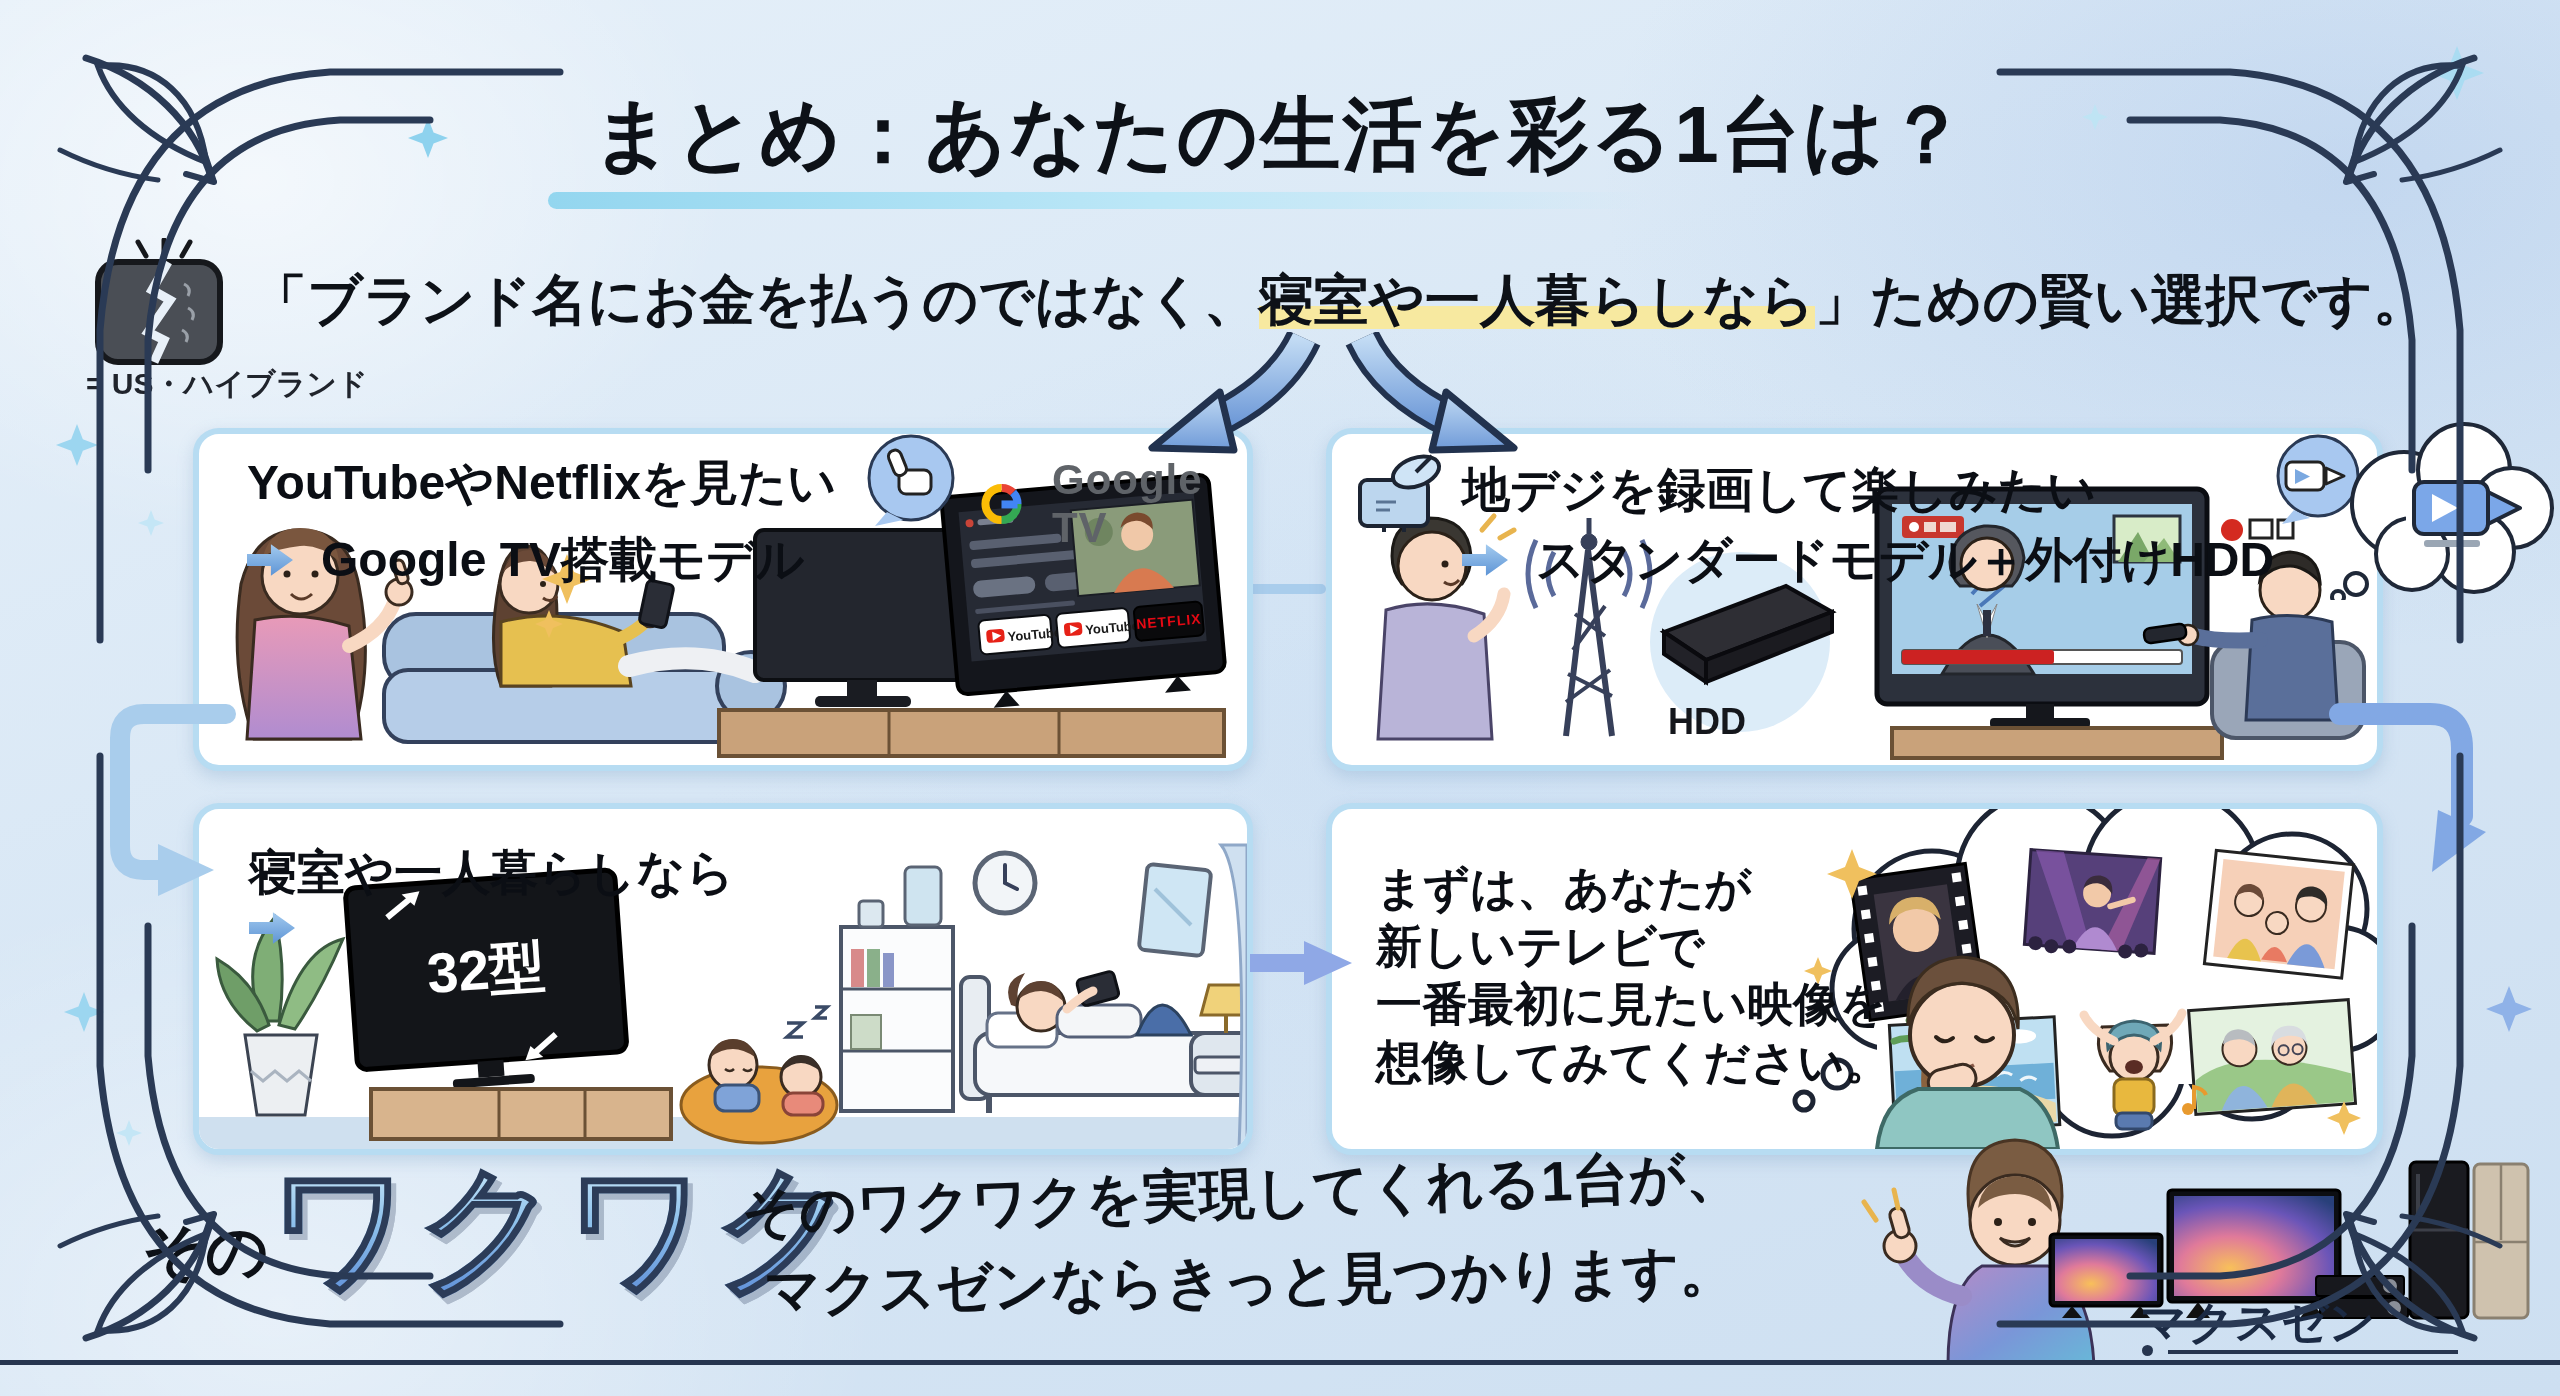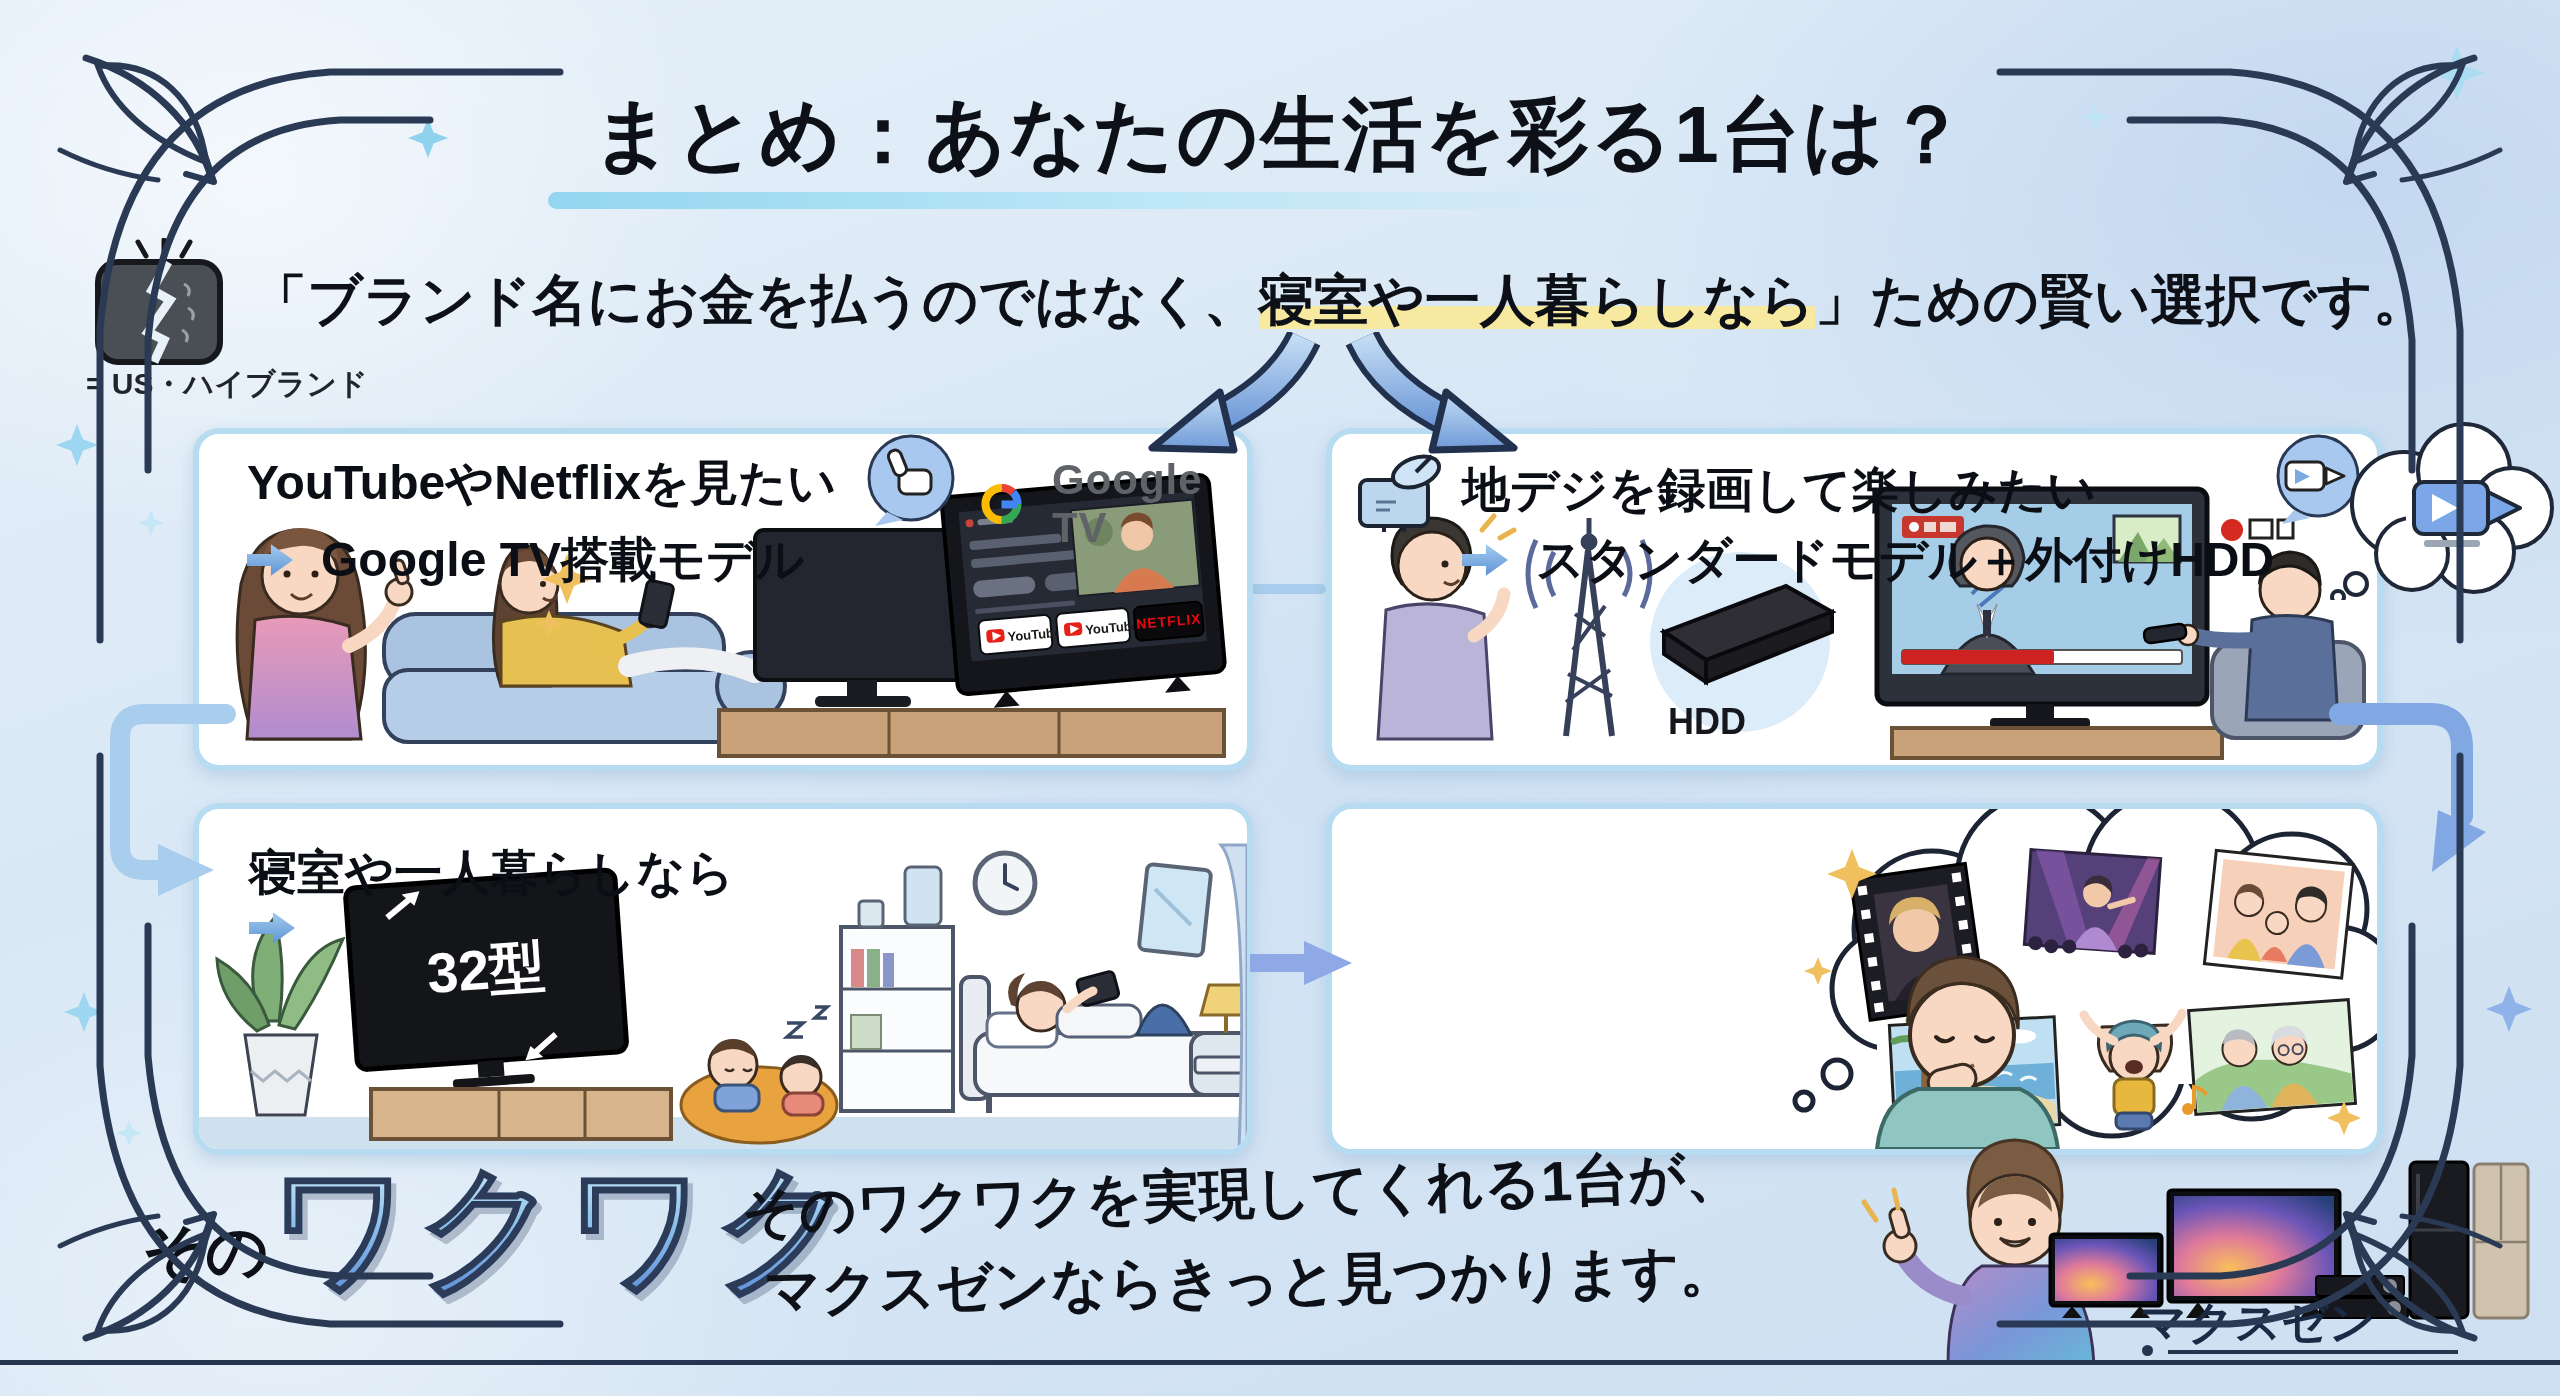--- a/index.html
+++ b/index.html
@@ -530,20 +530,26 @@
         <path d="M604 228 Q612 236 621 229 M644 228 Q652 236 661 229" stroke="#2c2118" stroke-width="4" fill="none" stroke-linecap="round"></path>
         <path d="M622 256 Q632 262 642 256" stroke="#8a5a48" stroke-width="3.5" fill="none"></path>
         <rect x="596" y="258" width="48" height="27" rx="13" fill="#f8d8c2" stroke="#3a2b20" stroke-width="3" transform="rotate(-14 620 271)"></rect>
         <path d="M545 340 Q550 292 586 280 L688 280 Q720 294 726 340 Z" fill="#8fc6c2" stroke="#3e6a66" stroke-width="4"></path>
       </g>
 
       <path d="M520 40 L527 58 L545 65 L527 72 L520 90 L513 72 L495 65 L513 58 Z" fill="#f0c05e"></path>
       <path d="M1012 292 L1017 304 L1029 309 L1017 314 L1012 326 L1007 314 L995 309 L1007 304 Z" fill="#f0c05e"></path>
       <path d="M486 148 L490 158 L500 162 L490 166 L486 176 L482 166 L472 162 L482 158 Z" fill="#f0c05e"></path>
     </svg>
+    <div class="p4text">
+      <div>まずは、あなたが</div>
+      <div>新しいテレビで</div>
+      <div>一番最初に見たい映像を</div>
+      <div>想像してみてください。</div>
+    </div>
   </div>
 
   <div class="waku-row">
     <div class="waku-lead">その</div>
     <div class="waku-big">ワクワク</div>
   </div>
   <div class="f-line1">そのワクワクを実現してくれる1台が、</div>
   <div class="f-line2">マクスゼンならきっと見つかります。</div>
 
   <svg class="abs" style="left:1850px;top:1130px;width:690px;height:235px;z-index:4" viewBox="0 0 690 235">

